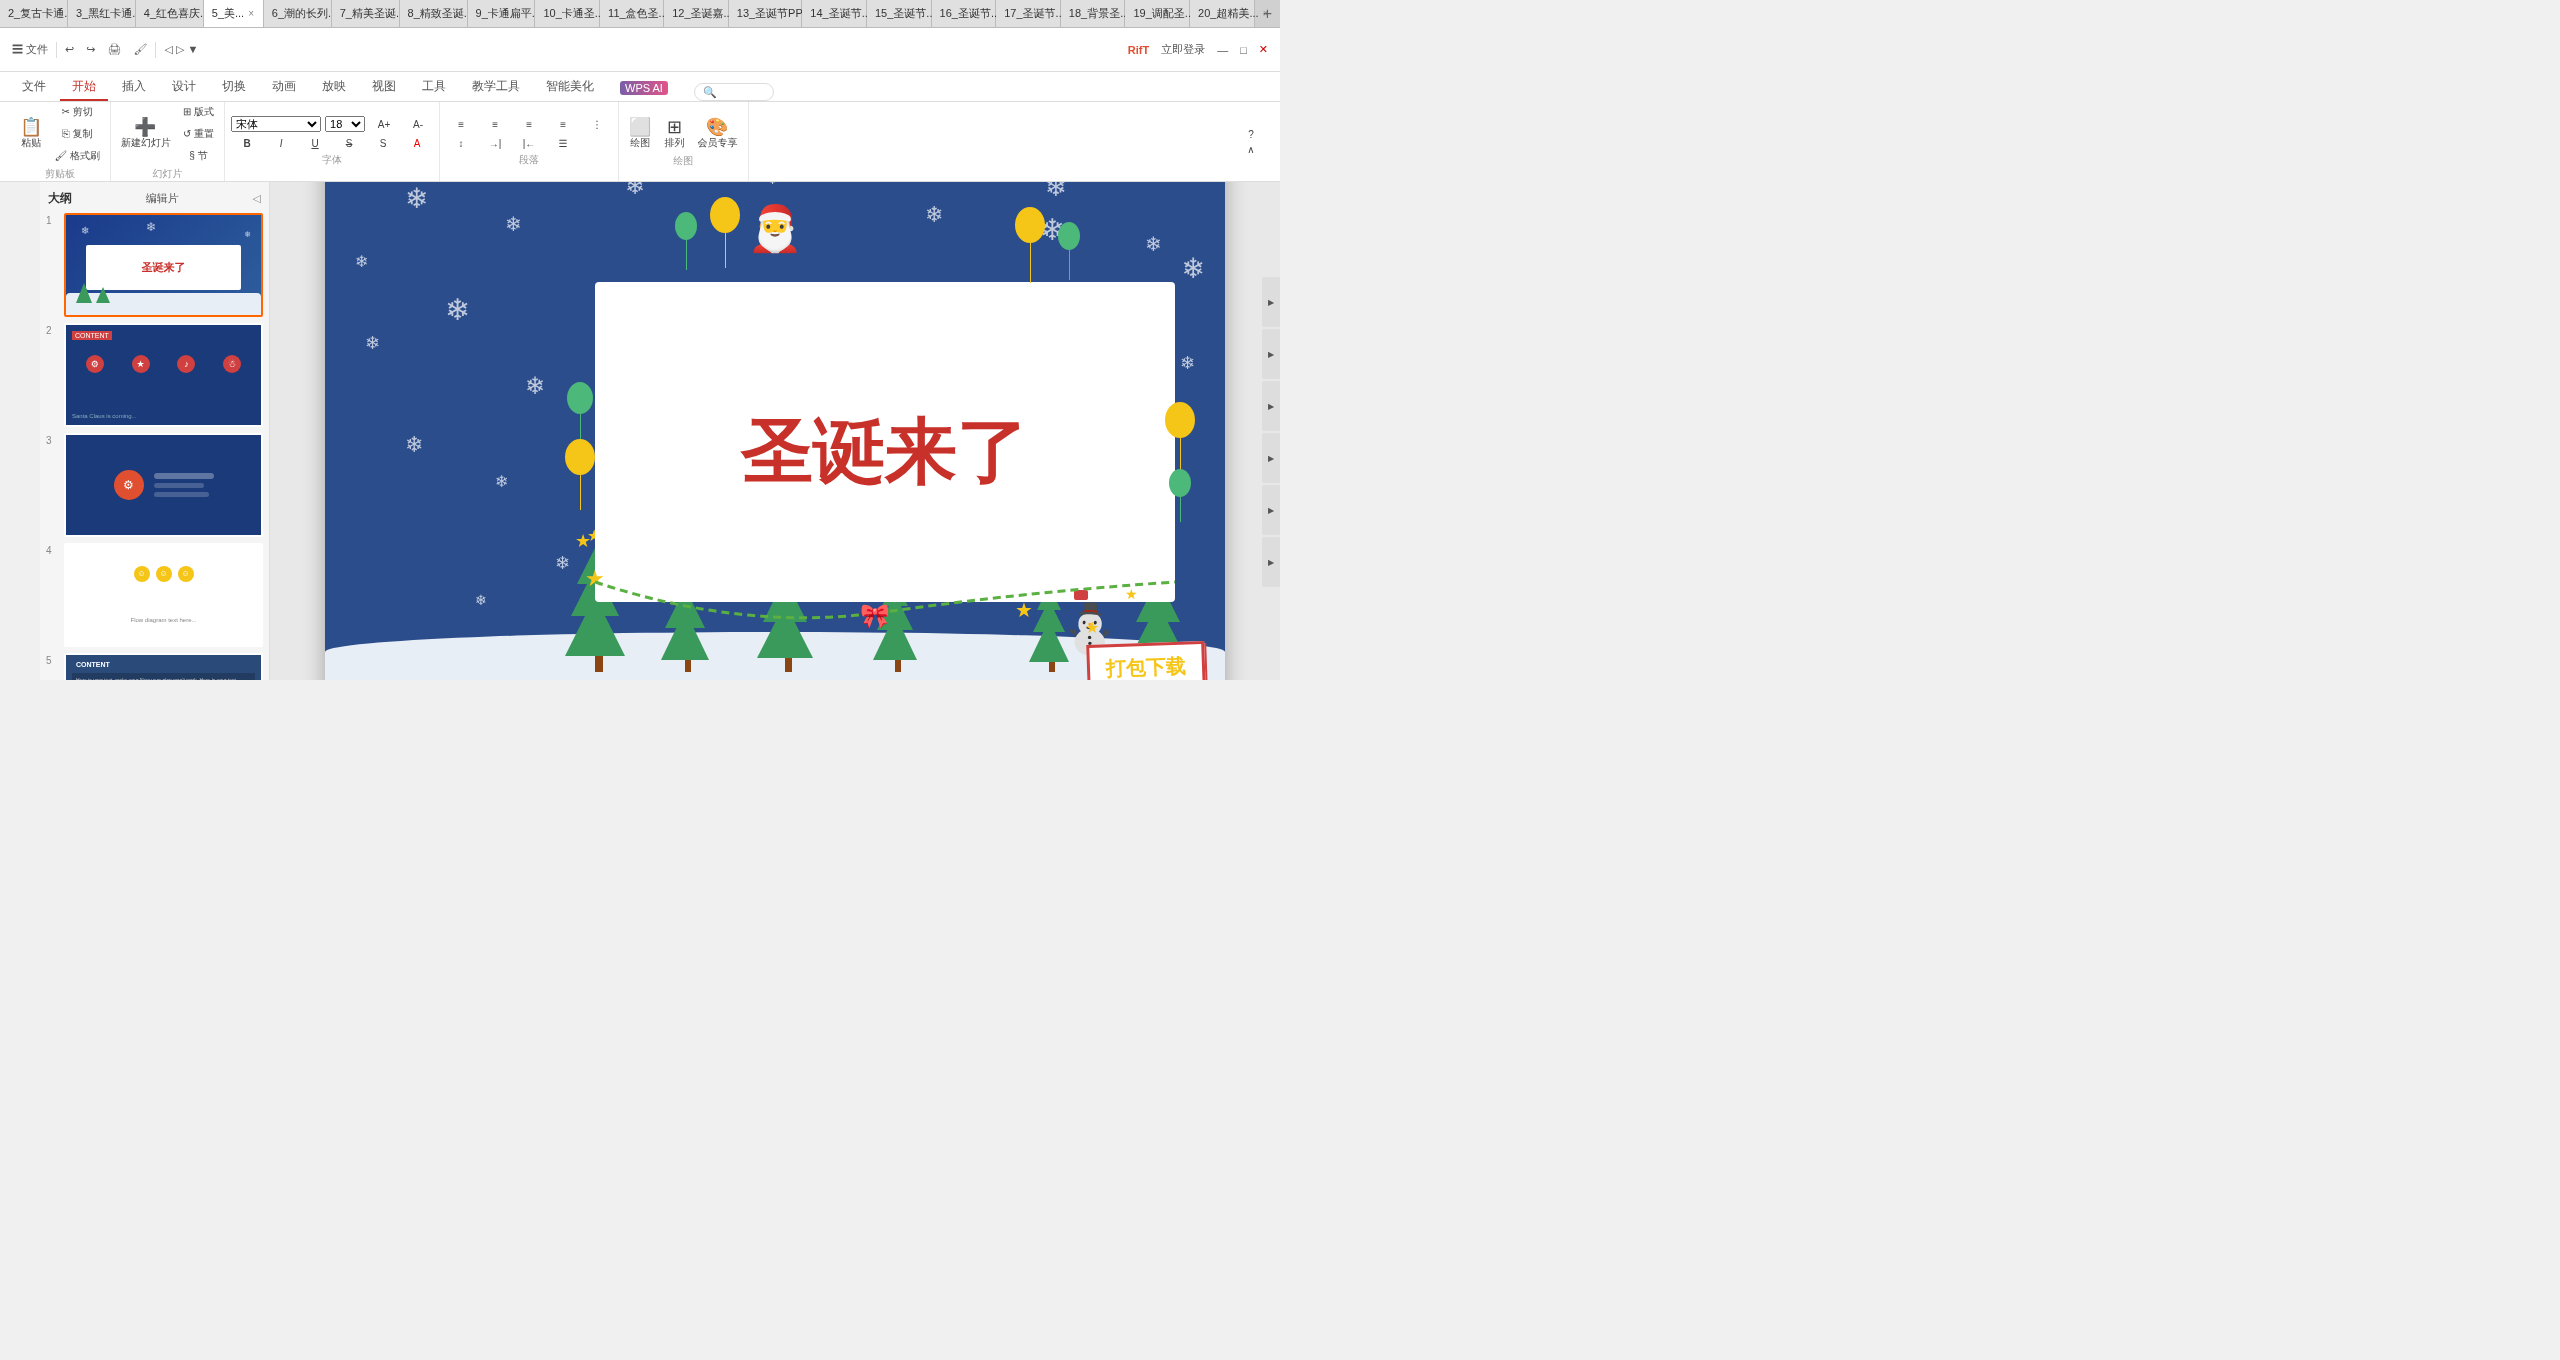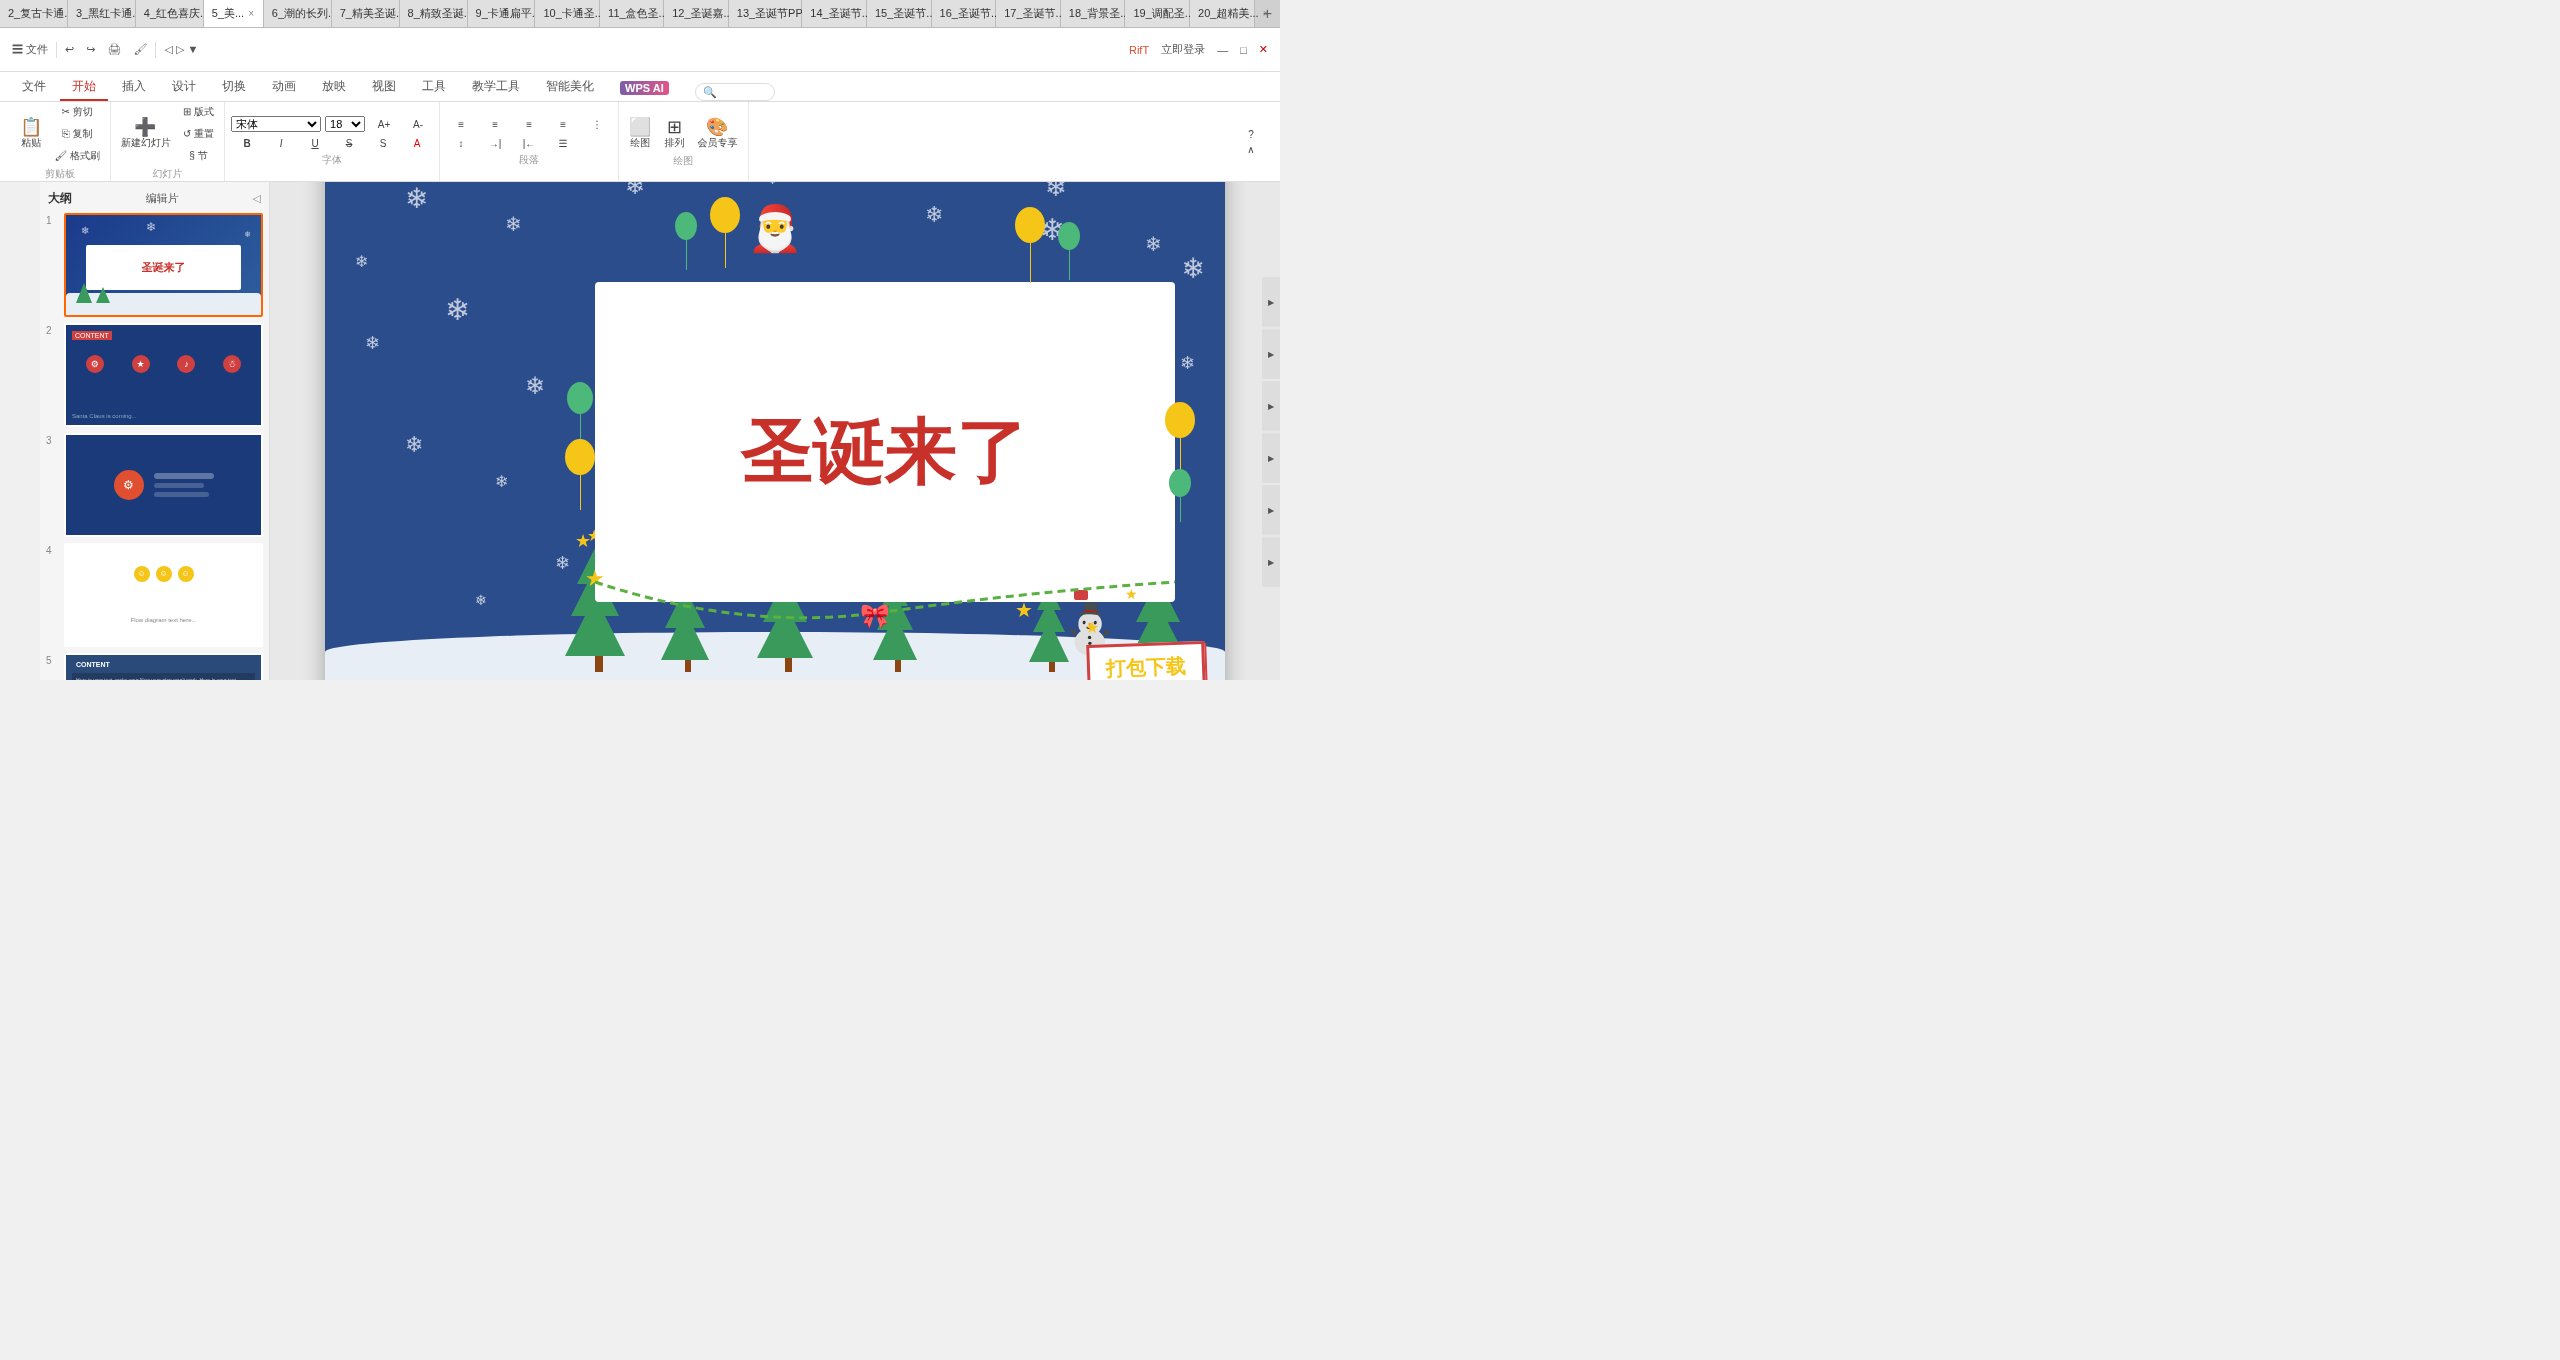--- a/index.html
+++ b/index.html
@@ -187,21 +187,21 @@
     
     #ribbon-tabs {
       background: #fff; height: 30px; display: flex; align-items: flex-end;
       border-bottom: 1px solid #ddd; padding: 0 10px;
     }
     .rib-tab {
       padding: 4px 12px; font-size: 12px; cursor: pointer; color: #555;
       border-bottom: 2px solid transparent; margin-right: 2px;
     }
     .rib-tab.active { color: #c8302a; border-bottom: 2px solid #c8302a; }
-    .rib-tab.logo { color: #2e9b47; font-weight: bold; margin-right: 10px; }
+    .rib-tab.logo { color: #2e9b47; font-weight: normal; margin-right: 10px; }
 
     
     #canvas-area::-webkit-scrollbar { width: 8px; }
     #sidebar::-webkit-scrollbar { width: 4px; }
     #sidebar::-webkit-scrollbar-thumb { background: #ccc; }
 
     
     #right-float {
       position: absolute; right: 0; top: 50%; transform: translateY(-50%);
       display: flex; flex-direction: column; gap: 2px; z-index: 20;
@@ -299,21 +299,21 @@
 <div id="toolbar">
   <span class="toolbar-btn">☰ 文件</span>
   <div class="toolbar-sep"></div>
   <span class="toolbar-btn">↩</span>
   <span class="toolbar-btn">↪</span>
   <span class="toolbar-btn">🖨</span>
   <span class="toolbar-btn">🖌</span>
   <div class="toolbar-sep"></div>
   <span class="toolbar-btn">◁ ▷ ▼</span>
   <div style="flex:1"></div>
-  <span class="toolbar-btn" style="color:#e05030;font-weight:normal;text-align:right;">RifT</span>
+  <span class="toolbar-btn" style="color:#e05030;font-weight:bold;text-align:right;">RifT</span>
   <span class="toolbar-btn">立即登录</span>
   <span class="toolbar-btn">—</span>
   <span class="toolbar-btn">□</span>
   <span class="toolbar-btn" style="color:#c00;">✕</span>
 </div>
 
 <div id="ribbon-tabs">
   <div class="rib-tab">文件</div>
   <div class="rib-tab active">开始</div>
   <div class="rib-tab">插入</div>

